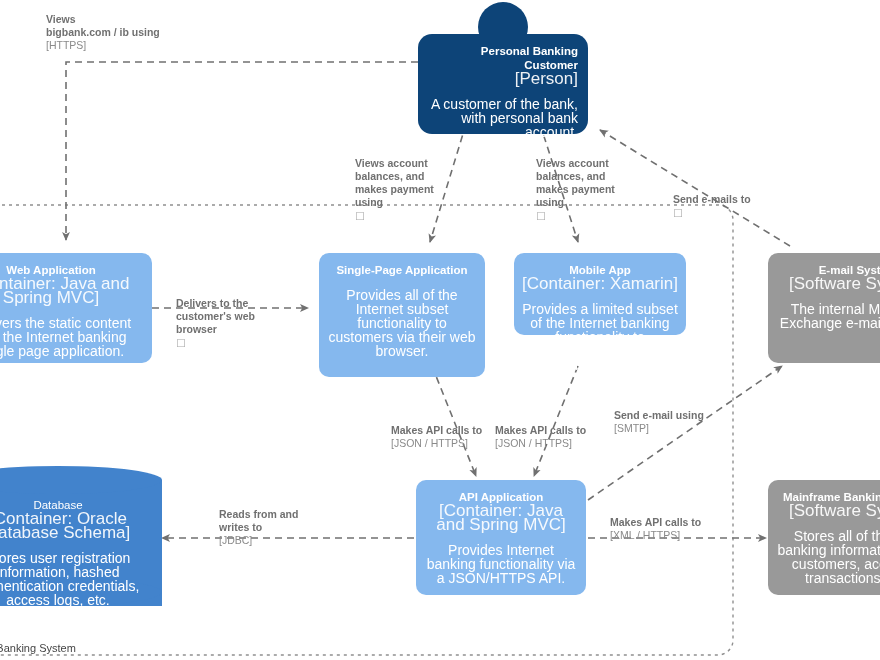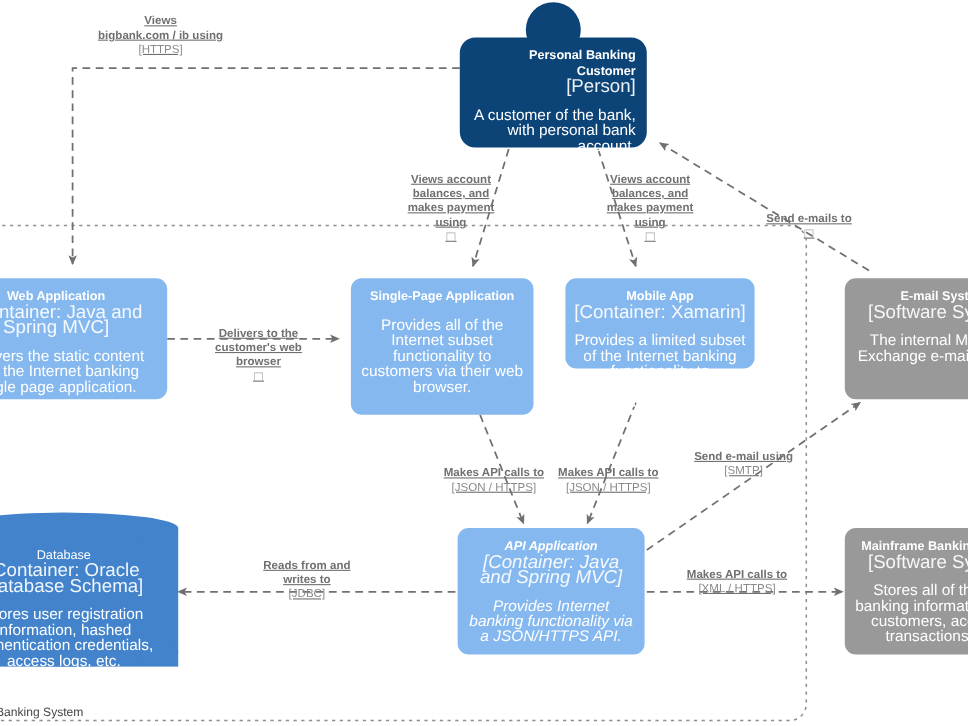--- a/index.html
+++ b/index.html
@@ -80,27 +80,26 @@
 
   .n-title{font-weight:bold;font-size:11.5px;line-height:14px;}
   .n-sub{font-size:17px;line-height:14px;opacity:.92;}
   .n-desc{font-size:14px;line-height:14px;margin-top:11px;}
 
   .db .n-title{font-weight:normal;}
 
   
   .elabel{
     position:absolute;
-    text-align:center;
+    text-align:left;
     font-size:10.5px;
     line-height:13px;
     color:#707070;
     font-weight:bold;
     white-space:pre-line;
-    text-decoration:underline;
   }
   .elabel .tech{font-weight:normal;color:#8a8a8a;display:block;}
   .elabel .tofu{
     display:block;font-weight:normal;color:#a9a9a9;
     font-family:"DejaVu Sans", sans-serif;
   }
 
   
   .boundary-label{
     position:absolute;
@@ -166,21 +165,21 @@
     <div class="n-sub">[Container: Xamarin]</div>
     <div class="n-desc">Provides a limited subset of the Internet banking functionality to customers via their mobile device.</div>
   </div>
 
   <div class="node ext-box" style="left:768px;top:253px;width:180px;height:110px;">
     <div class="n-title">E-mail System</div>
     <div class="n-sub">[Software System]</div>
     <div class="n-desc">The internal Microsoft Exchange e-mail system.</div>
   </div>
 
-  <div class="node container-box" style="left:416px;top:480px;width:170px;height:115px;font-style:italic;">
+  <div class="node container-box" style="left:416px;top:480px;width:170px;height:115px;">
     <div class="n-title">API Application</div>
     <div class="n-sub">[Container: Java and Spring MVC]</div>
     <div class="n-desc">Provides Internet banking functionality via a JSON/HTTPS API.</div>
   </div>
 
   <div class="node ext-box" style="left:768px;top:480px;width:180px;height:115px;">
     <div class="n-title">Mainframe Banking System</div>
     <div class="n-sub">[Software System]</div>
     <div class="n-desc">Stores all of the core banking information about customers, accounts, transactions, etc.</div>
   </div>

